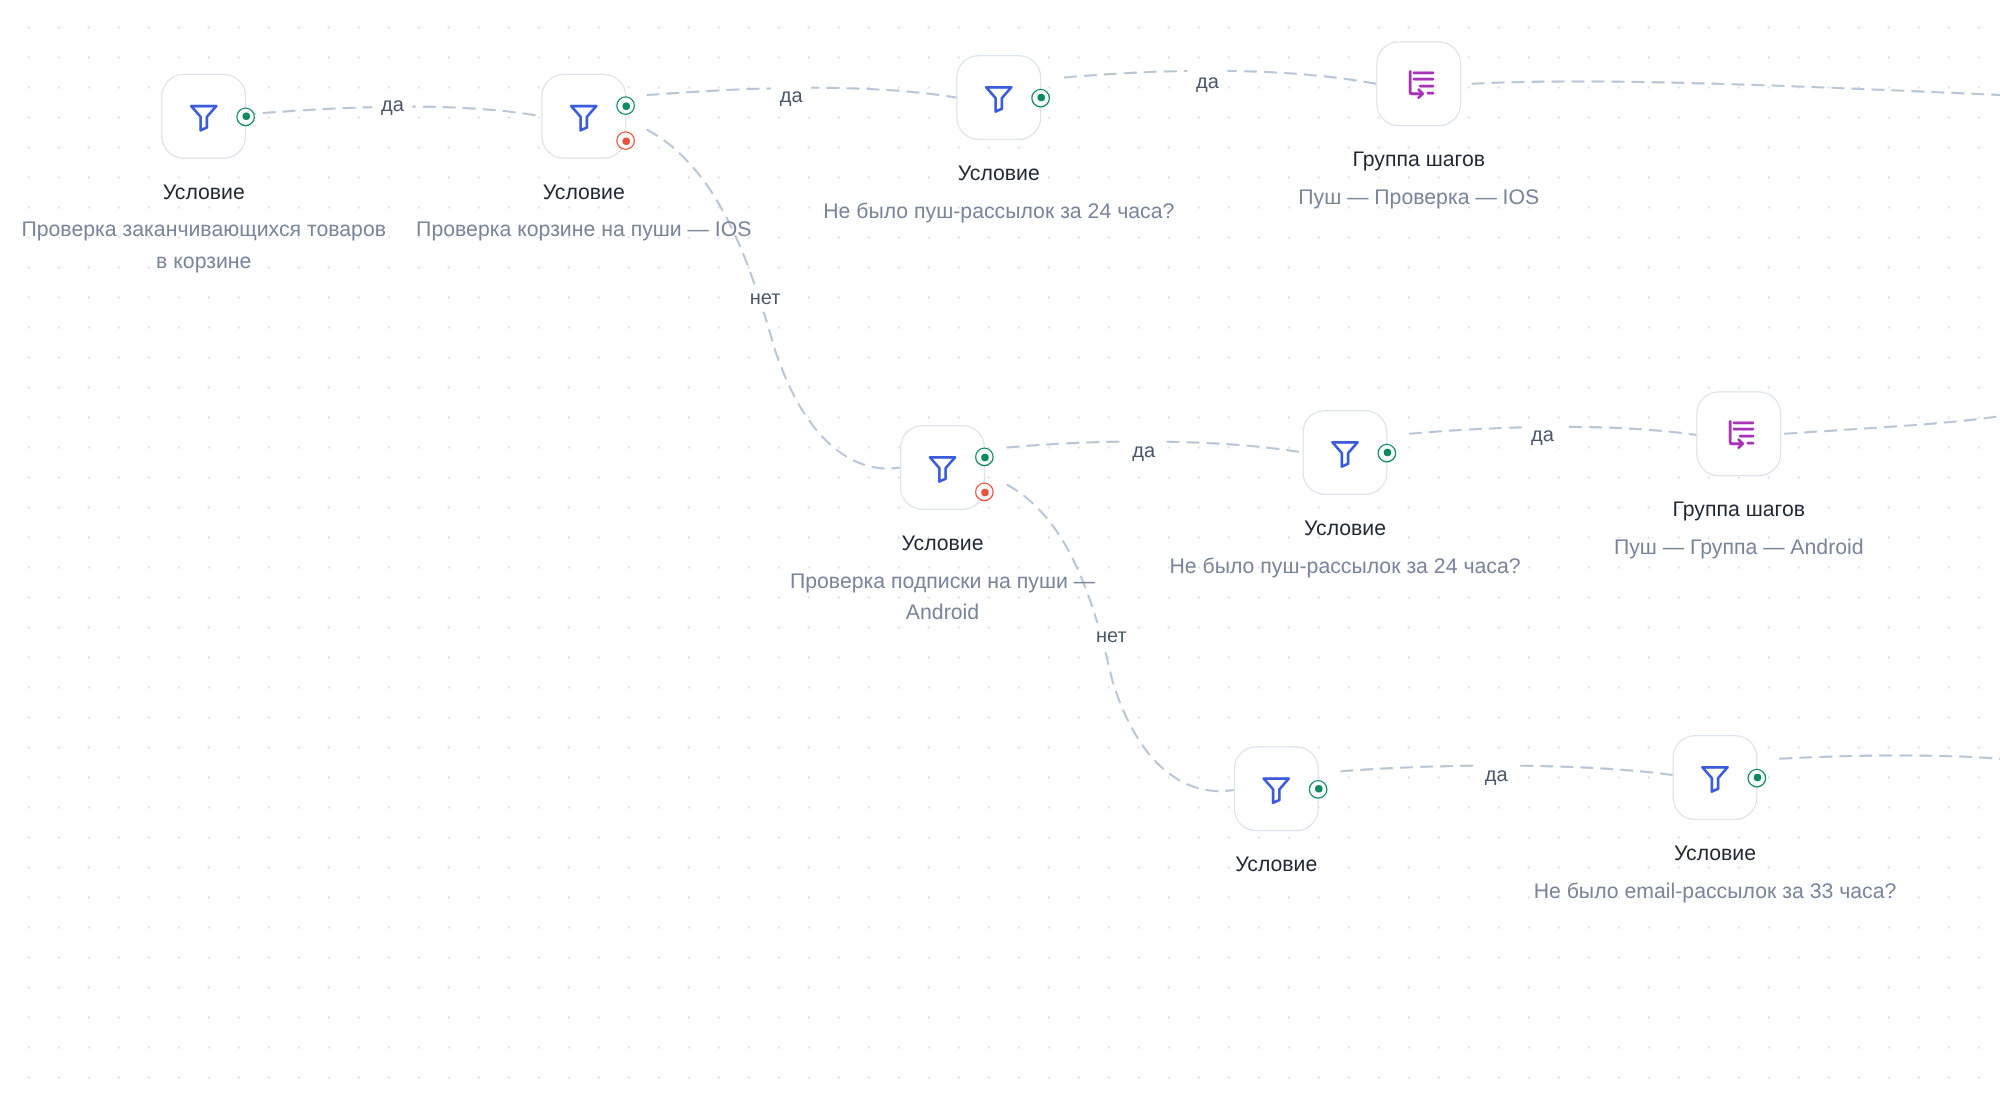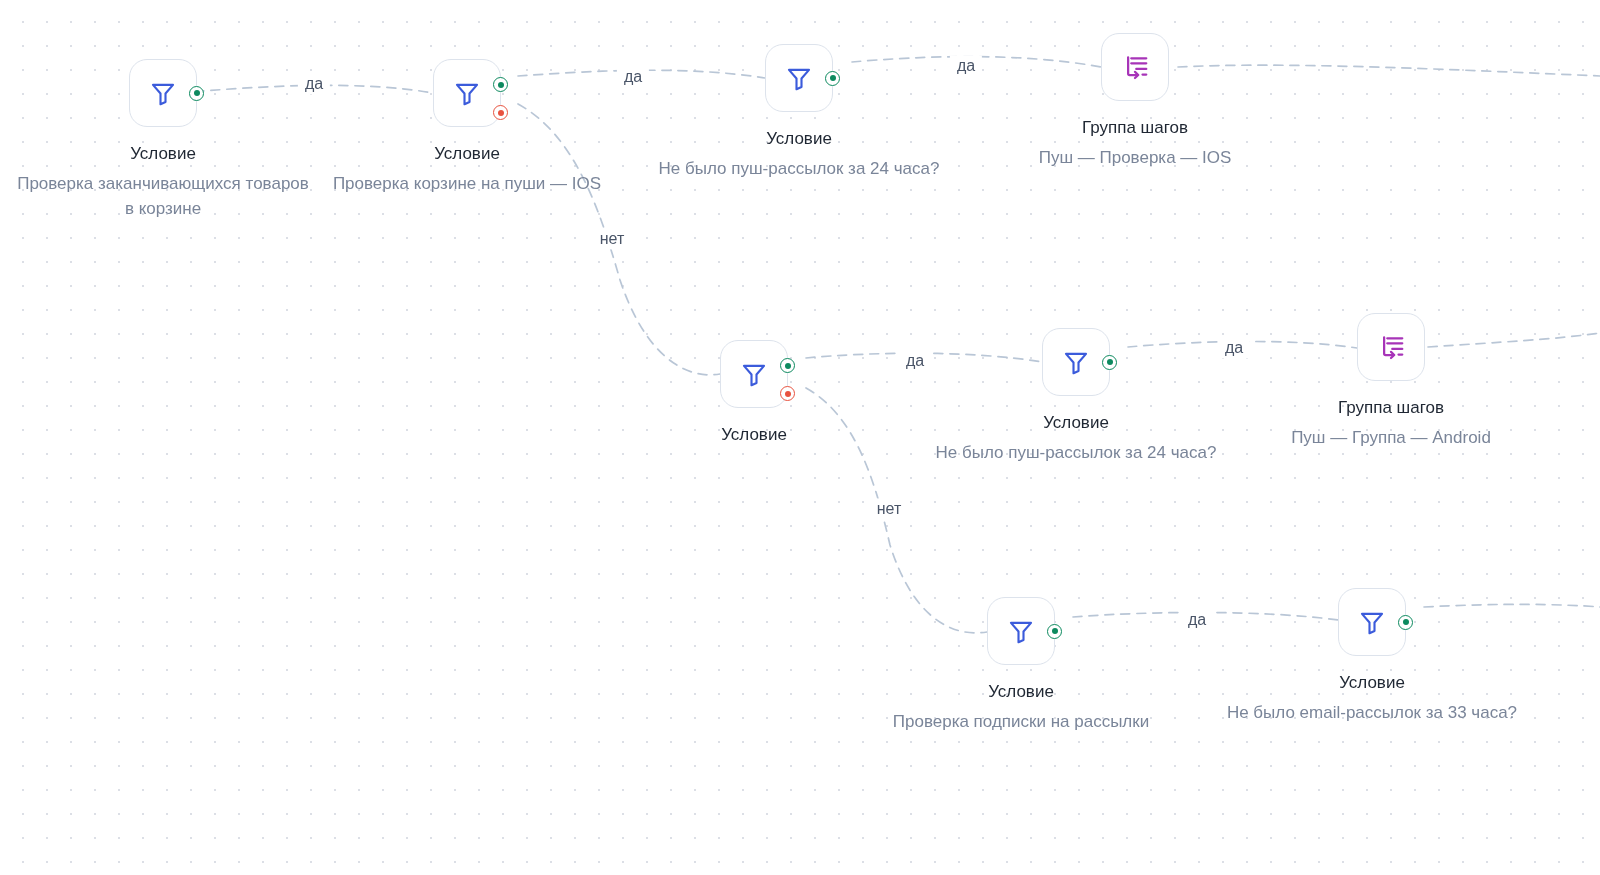--- a/index.html
+++ b/index.html
@@ -215,20 +215,21 @@
         <div class="node-card">
           <span>
             <svg width="30" height="30" viewBox="0 0 24 24" fill="none" stroke="#3b5bdb" stroke-width="1.7" stroke-linecap="round" stroke-linejoin="round">
               <path d="M4 5.5 H20 L14 12.4 V19.2 L10 21 V12.4 Z"></path>
             </svg>
           </span>
           <span class="port port-yes port-dual-top"></span>
           <span class="port port-no port-dual-bot"></span>
         </div>
         <div class="node-type">Условие</div>
+        <div class="node-desc">Проверка подписки на пуши — Android</div>
       </div>
       <div class="node" style="left: 1076px; top: 328px;">
         <div class="node-card">
           <span>
             <svg width="30" height="30" viewBox="0 0 24 24" fill="none" stroke="#3b5bdb" stroke-width="1.7" stroke-linecap="round" stroke-linejoin="round">
               <path d="M4 5.5 H20 L14 12.4 V19.2 L10 21 V12.4 Z"></path>
             </svg>
           </span>
           <span class="port port-yes port-single"></span>
         </div>
@@ -254,21 +255,20 @@
       <div class="node" style="left: 1021px; top: 597px;">
         <div class="node-card">
           <span>
             <svg width="30" height="30" viewBox="0 0 24 24" fill="none" stroke="#3b5bdb" stroke-width="1.7" stroke-linecap="round" stroke-linejoin="round">
               <path d="M4 5.5 H20 L14 12.4 V19.2 L10 21 V12.4 Z"></path>
             </svg>
           </span>
           <span class="port port-yes port-single"></span>
         </div>
         <div class="node-type">Условие</div>
-        <div class="node-desc">Проверка подписки на рассылки</div>
       </div>
       <div class="node" style="left: 1372px; top: 588px;">
         <div class="node-card">
           <span>
             <svg width="30" height="30" viewBox="0 0 24 24" fill="none" stroke="#3b5bdb" stroke-width="1.7" stroke-linecap="round" stroke-linejoin="round">
               <path d="M4 5.5 H20 L14 12.4 V19.2 L10 21 V12.4 Z"></path>
             </svg>
           </span>
           <span class="port port-yes port-single"></span>
         </div>

